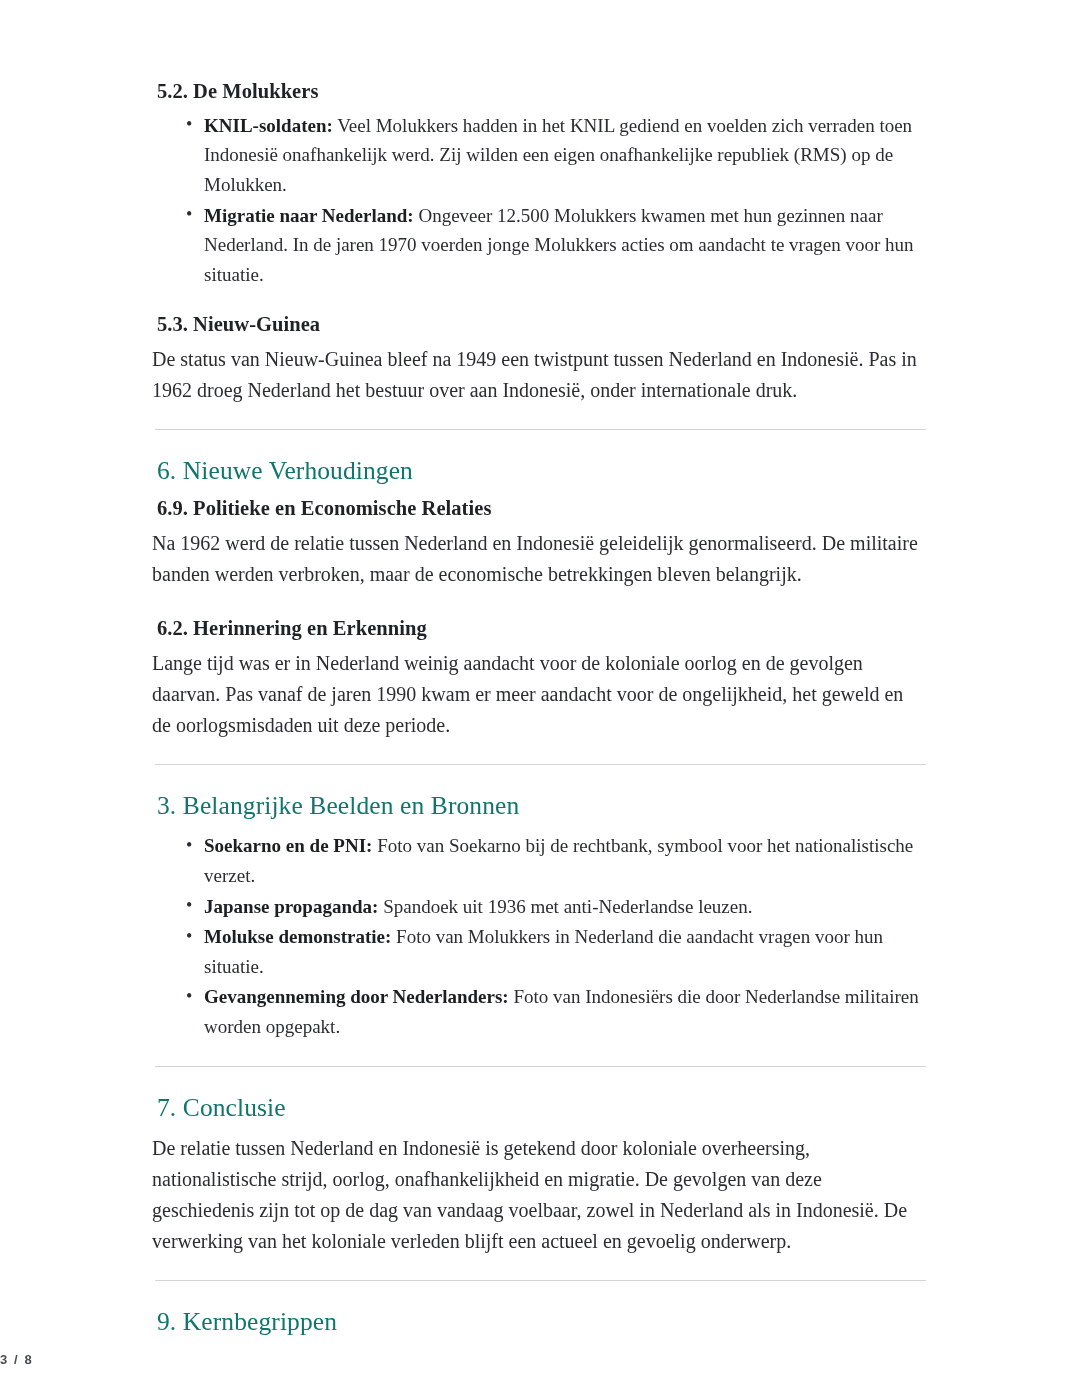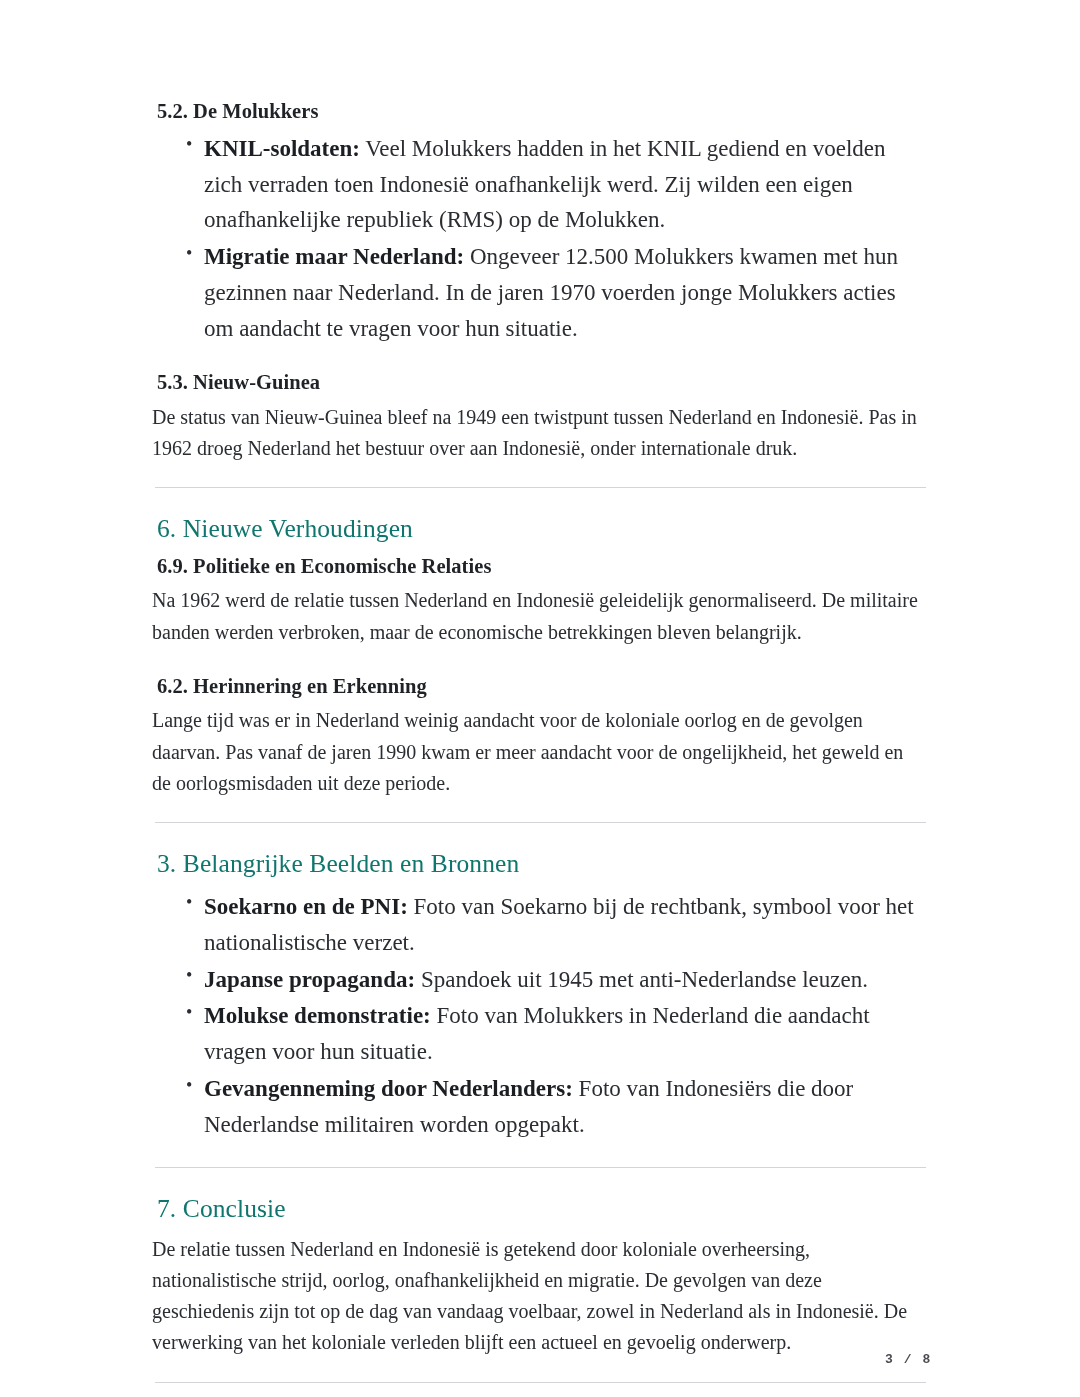--- a/index.html
+++ b/index.html
@@ -17,21 +17,21 @@
     -webkit-font-smoothing: antialiased;
     position: relative;
     overflow: hidden;
   }
 
   .page {
     position: relative;
     width: 932px;
     height: 1397px;
     box-sizing: border-box;
-    padding: 99px 155px 0 152px;
+    padding: 79px 155px 0 152px;
   }
 
   .content {
     width: 775px;
   }
 
   
   h2.sec-h2 {
     font-size: 25.5px;
     font-weight: 400;
@@ -61,21 +61,21 @@
 
   
   ul.bullets {
     margin: 0;
     padding: 0 0 0 52px;
     list-style: none;
   }
 
   ul.bullets > li {
     position: relative;
-    font-size: 23px;
+    font-size: 19px;
     line-height: 1.56;
     color: #2a2d32;
     margin: 0 0 1px 0;
     padding-left: 0;
   }
 
   ul.bullets > li::before {
     content: "\2022";
     position: absolute;
     left: -18px;
@@ -102,41 +102,41 @@
   .gap-lg  { height: 26px; }
   .gap-hr-before { height: 23px; }
   .gap-hr-after  { height: 25px; }
 
   
   .footer {
     position: absolute;
     left: 0;
     right: 0;
     top: 1352px;
-    text-align: right;
-    font-family: Liberation Mono, monospace;
+    text-align: left;
+    font-family: Liberation Sans, sans-serif;
     font-size: 13px;
     font-weight: 700;
     letter-spacing: 1.6px;
     color: #4a4d52;
   }
 </style>
 </head>
 <body>
 
 <div class="page">
   <div class="content">
 
     <h3 class="sec-h3">5.2. De Molukkers</h3>
     <ul class="bullets">
       <li>
         <span class="term">KNIL-soldaten:</span><span> Veel Molukkers hadden in het KNIL gediend en voelden zich verraden toen Indonesië onafhankelijk werd. Zij wilden een eigen onafhankelijke republiek (RMS) op de Molukken.</span>
       </li>
       <li>
-        <span class="term">Migratie maar Nederland:</span><span> Ongeveer 12.500 Molukkers kwamen met hun gezinnen naar Nederland. In de jaren 1970 voerden jonge Molukkers acties om aandacht te vragen voor hun situatie.</span>
+        <span class="term">Migratie naar Nederland:</span><span> Ongeveer 12.500 Molukkers kwamen met hun gezinnen naar Nederland. In de jaren 1970 voerden jonge Molukkers acties om aandacht te vragen voor hun situatie.</span>
       </li>
     </ul>
 
     <div class="gap-md"></div>
 
     <h3 class="sec-h3">5.3. Nieuw-Guinea</h3>
     <p class="body">De status van Nieuw-Guinea bleef na 1949 een twistpunt tussen Nederland en Indonesië. Pas in 1962 droeg Nederland het bestuur over aan Indonesië, onder internationale druk.</p>
 
     <div class="gap-hr-before"></div>
     <hr class="sep">
@@ -155,21 +155,21 @@
     <div class="gap-hr-before"></div>
     <hr class="sep">
     <div class="gap-hr-after"></div>
 
     <h2 class="sec-h2">3. Belangrijke Beelden en Bronnen</h2>
     <ul class="bullets">
       <li>
         <span class="term">Soekarno en de PNI:</span><span> Foto van Soekarno bij de rechtbank, symbool voor het nationalistische verzet.</span>
       </li>
       <li>
-        <span class="term">Japanse propaganda:</span><span> Spandoek uit 1945 met anti-Nederlandse leuzen.</span>
+        <span class="term">Japanse propaganda:</span><span> Spandoek uit 1936 met anti-Nederlandse leuzen.</span>
       </li>
       <li>
         <span class="term">Molukse demonstratie:</span><span> Foto van Molukkers in Nederland die aandacht vragen voor hun situatie.</span>
       </li>
       <li>
         <span class="term">Gevangenneming door Nederlanders:</span><span> Foto van Indonesiërs die door Nederlandse militairen worden opgepakt.</span>
       </li>
     </ul>
 
     <div class="gap-hr-before"></div>

